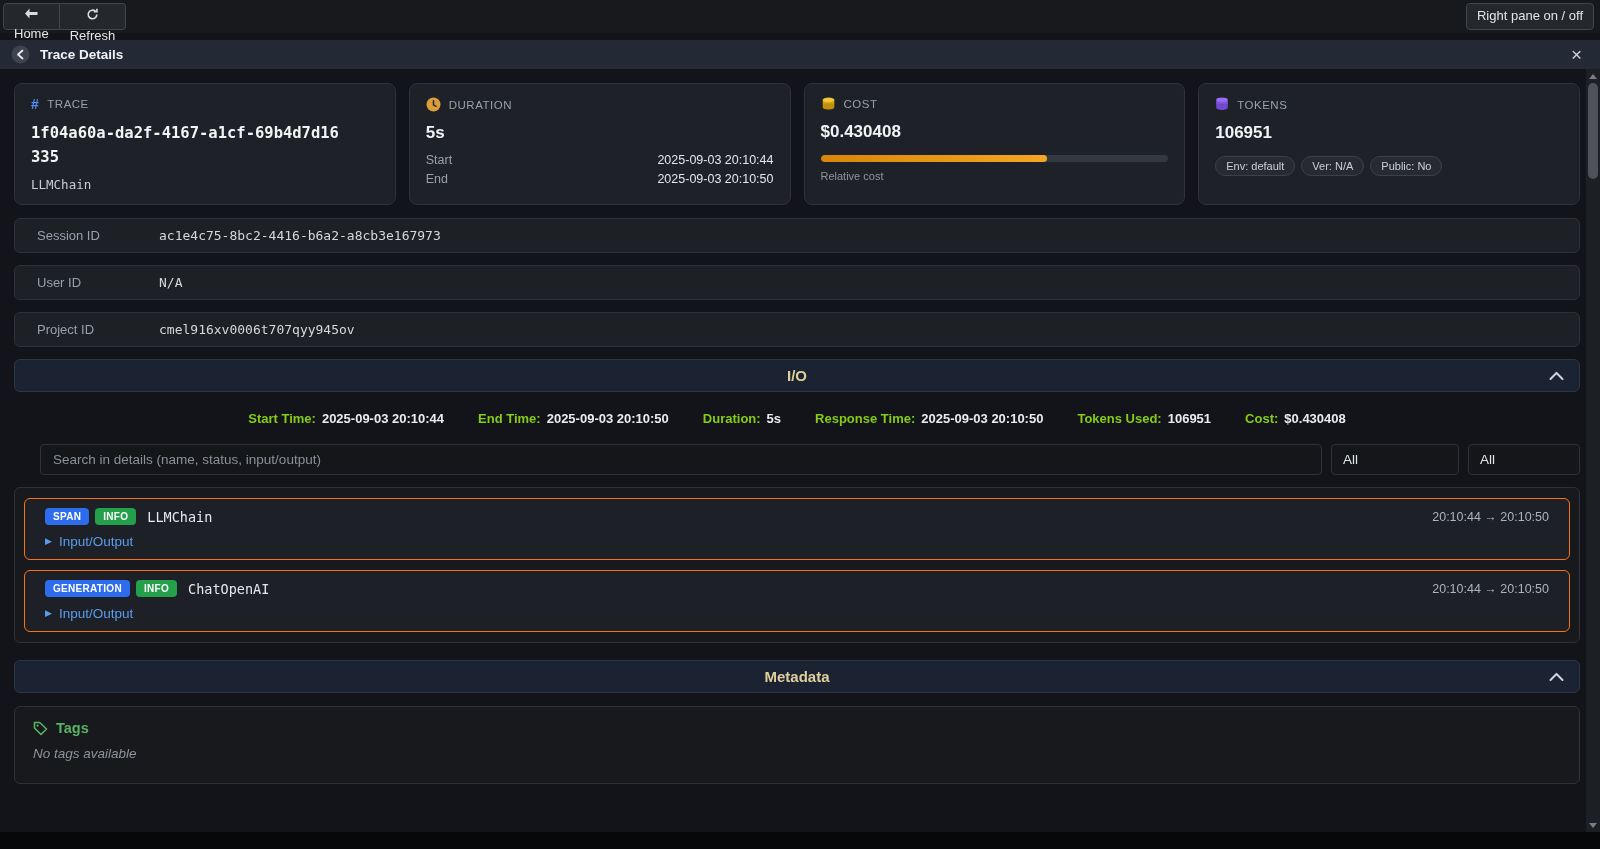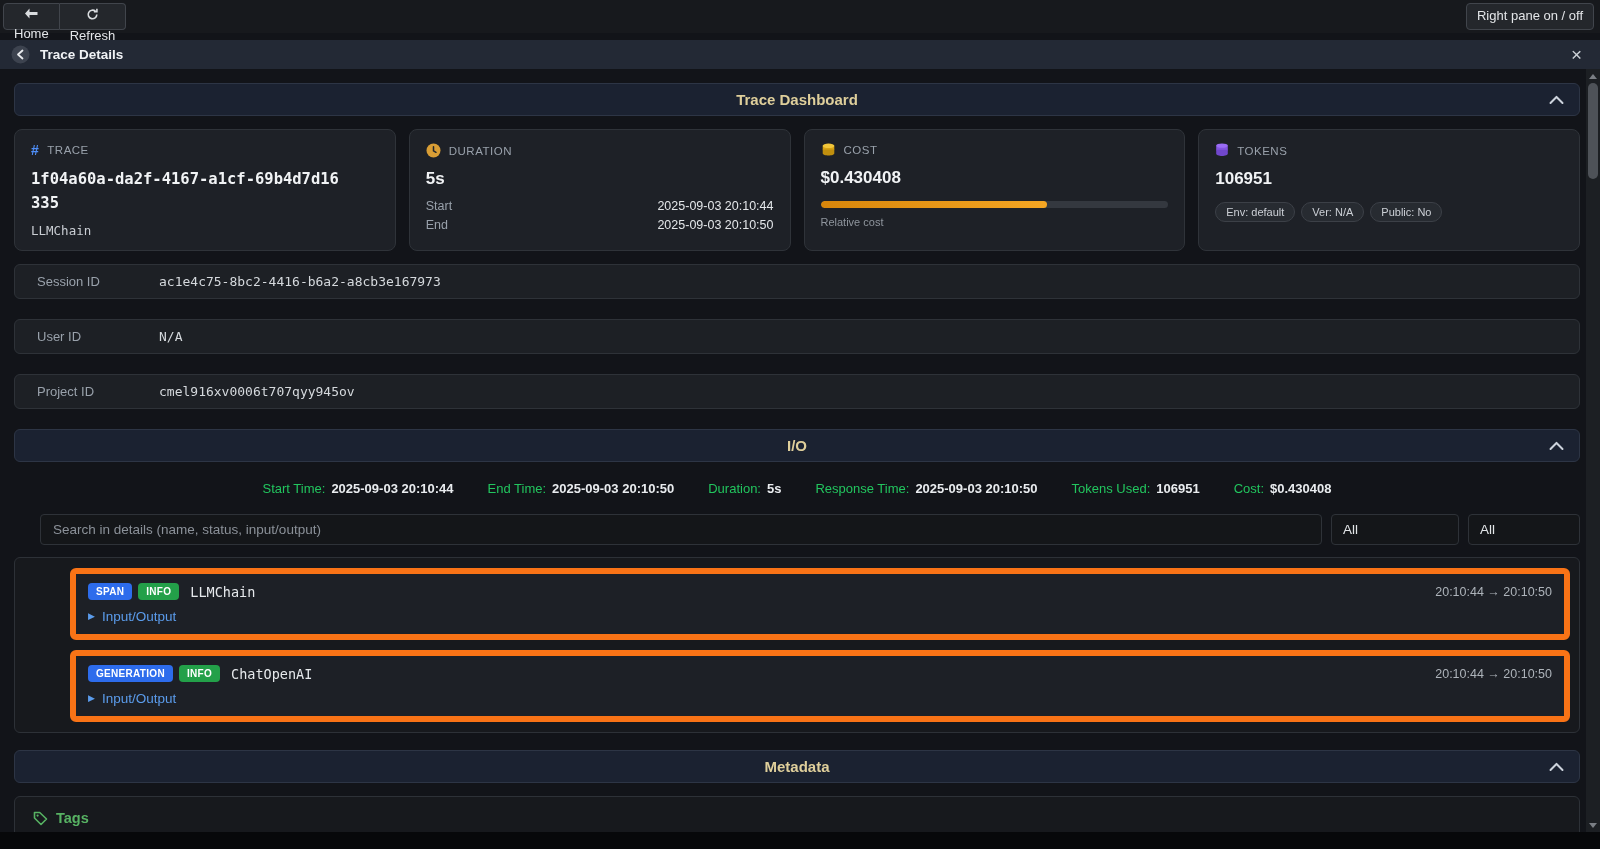--- a/index.html
+++ b/index.html
@@ -80,53 +80,53 @@
   .progress-caption { font-size:11px; color:#8f959d; margin-top:8px; }
   .pill-row { display:flex; gap:6px; margin-top:13px; flex-wrap:wrap; }
   .pill {
     background:#272b31; border:1px solid #3c4047; border-radius:20px;
     padding:3px 10px; font-size:11px; color:#ccd0d6; white-space:nowrap;
   }
 
   
   .info-row {
     background:#1d2025; border:1px solid #2e3238; border-radius:6px;
-    height:35px; display:flex; align-items:center; padding:0 22px; margin-bottom:20px;
+    height:35px; display:flex; align-items:center; padding:0 22px; margin-bottom:12px;
   }
   .info-label { width:122px; color:#99a1ab; font-size:13px; flex:none; }
   .info-value { font-size:13px; color:#d5d9dd; }
 
   
   .stats-row {
     display:flex; justify-content:center; align-items:center; gap:34px;
     margin:3px 0 13px; height:26px; font-size:13px; flex-wrap:nowrap;
   }
   .stat { display:flex; gap:6px; white-space:nowrap; }
-  .stat-label { color:#22c55e; font-weight:normal; }
+  .stat-label { color:#84cc16; font-weight:bold; }
   .stat-value { color:#e9ecef; font-weight:bold; }
 
   
   .search-row { display:flex; gap:9px; margin-bottom:12px;padding-left:26px; }
   .search-input {
     flex:1; height:31px; background:#141619; border:1px solid #2e3238; border-radius:4px;
     color:#dfe2e5; font-size:13.5px; padding:0 12px; outline:none;
   }
   .search-input::placeholder { color:#8b9199; }
   .filter-select {
     width:128px; height:31px; background:#141619; border:1px solid #2e3238; border-radius:4px;
     display:flex; align-items:center; padding:0 11px; font-size:13.5px; color:#e2e5e8; cursor:pointer;
   }
   .filter-select.small { width:112px; }
 
   
   .obs-panel { background:#17191d; border:1px solid #2d3137; border-radius:6px; margin-bottom:17px; }
   .obs-header { display:flex; align-items:center; gap:9px; padding:11px 14px; border-bottom:1px solid #282c32; }
   .obs-title { font-weight:bold; font-size:14.5px; color:#eceef1; }
   .obs-items { padding:10px 9px; display:flex; flex-direction:column; gap:10px; }
-  .obs-item { background:#1d2026; border:6px solid #f97316; border-radius:6px; padding:9px 12px 10px;margin-left:46px; }
+  .obs-item { background:#1d2026; border:1px solid #f97316; border-radius:6px; padding:9px 20px 10px; }
   .obs-row1 { display:flex; align-items:center; }
   .badge {
     font-size:10px; font-weight:bold; color:#fff; padding:3px 8px;
     border-radius:4px; letter-spacing:.3px; white-space:nowrap;
   }
   .badge.blue { background:#2d6cec; }
   .badge.green { background:#23a049; margin-left:6px; }
   .obs-name { font-size:13.5px; color:#e6e9ec; margin-left:11px; }
   .obs-time { margin-left:auto; color:#adb3ba; font-size:12.5px; }
   .obs-toggle { display:flex; align-items:center; gap:7px; color:#5b9cec; font-size:13.5px; margin-top:9px; cursor:pointer; width:max-content; }
@@ -179,28 +179,20 @@
           <path d="M11.5 5.5L7 9.5l4.5 4" stroke="#e9ebee" stroke-width="1.8" fill="none" stroke-linecap="round" stroke-linejoin="round"></path>
         </svg>
       </span>
     <span class="ph-title">Trace Details</span>
   </div>
   <button class="close-btn">×</button>
 </div>
 
 <div class="content">
 
-  <div class="section-bar">
-    <span class="section-title">Trace Dashboard</span>
-    <span class="section-chevron">
-        <svg width="15" height="9" viewBox="0 0 15 9">
-          <polyline points="1.5,7.5 7.5,1.5 13.5,7.5" fill="none" stroke="#ccd3dc" stroke-width="2" stroke-linecap="round"></polyline>
-        </svg>
-      </span>
-  </div>
 
   <div class="cards-row">
 
     <div class="card">
       <div class="card-label">
         <span class="hash-icon">#</span>
         <span>TRACE</span>
       </div>
       <div class="trace-id mono">1f04a60a-da2f-4167-a1cf-69b4d7d16335</div>
       <div class="trace-name mono">LLMChain</div>

